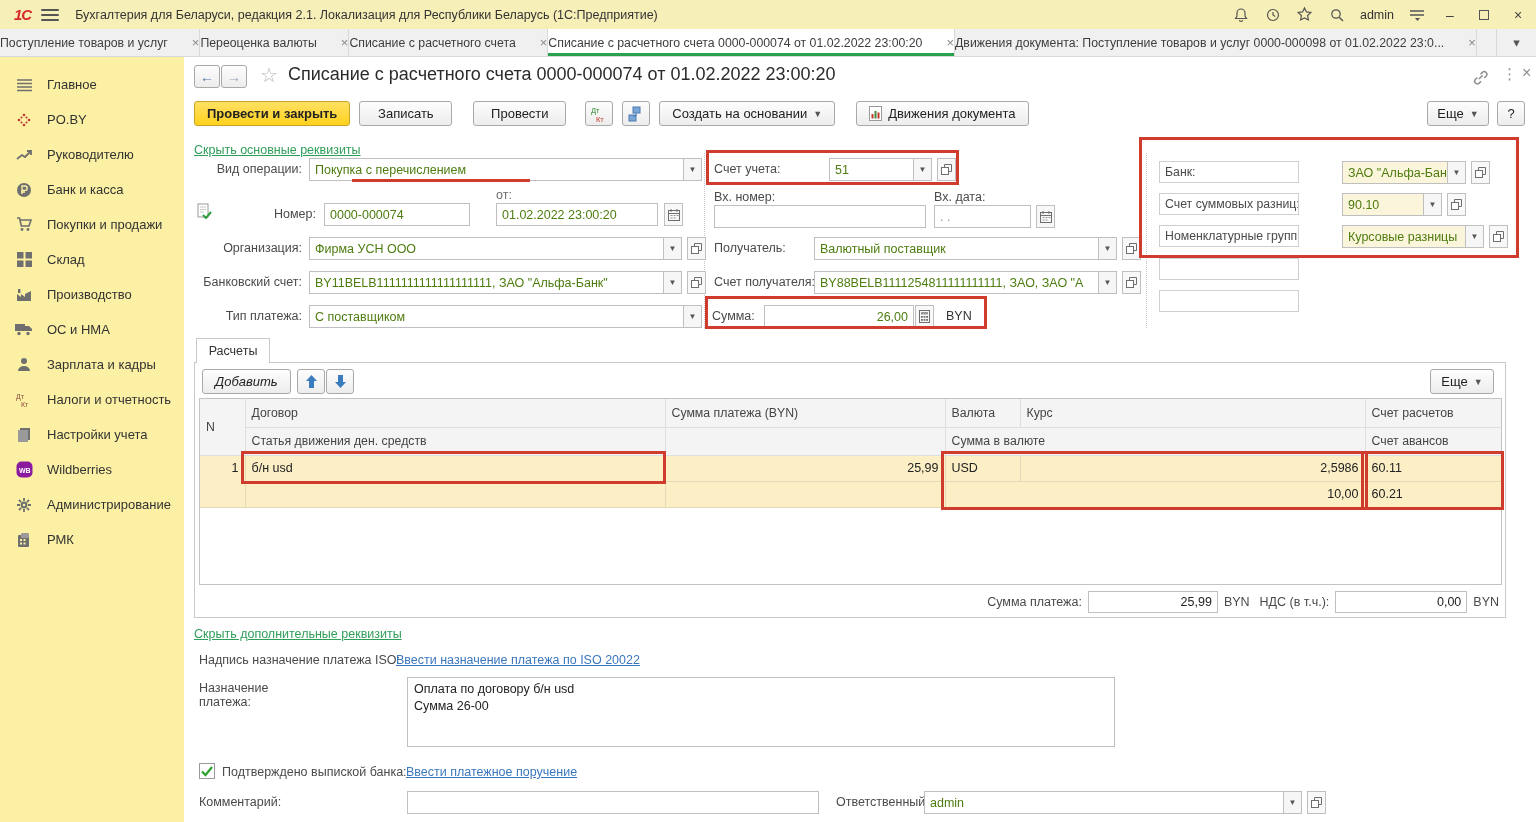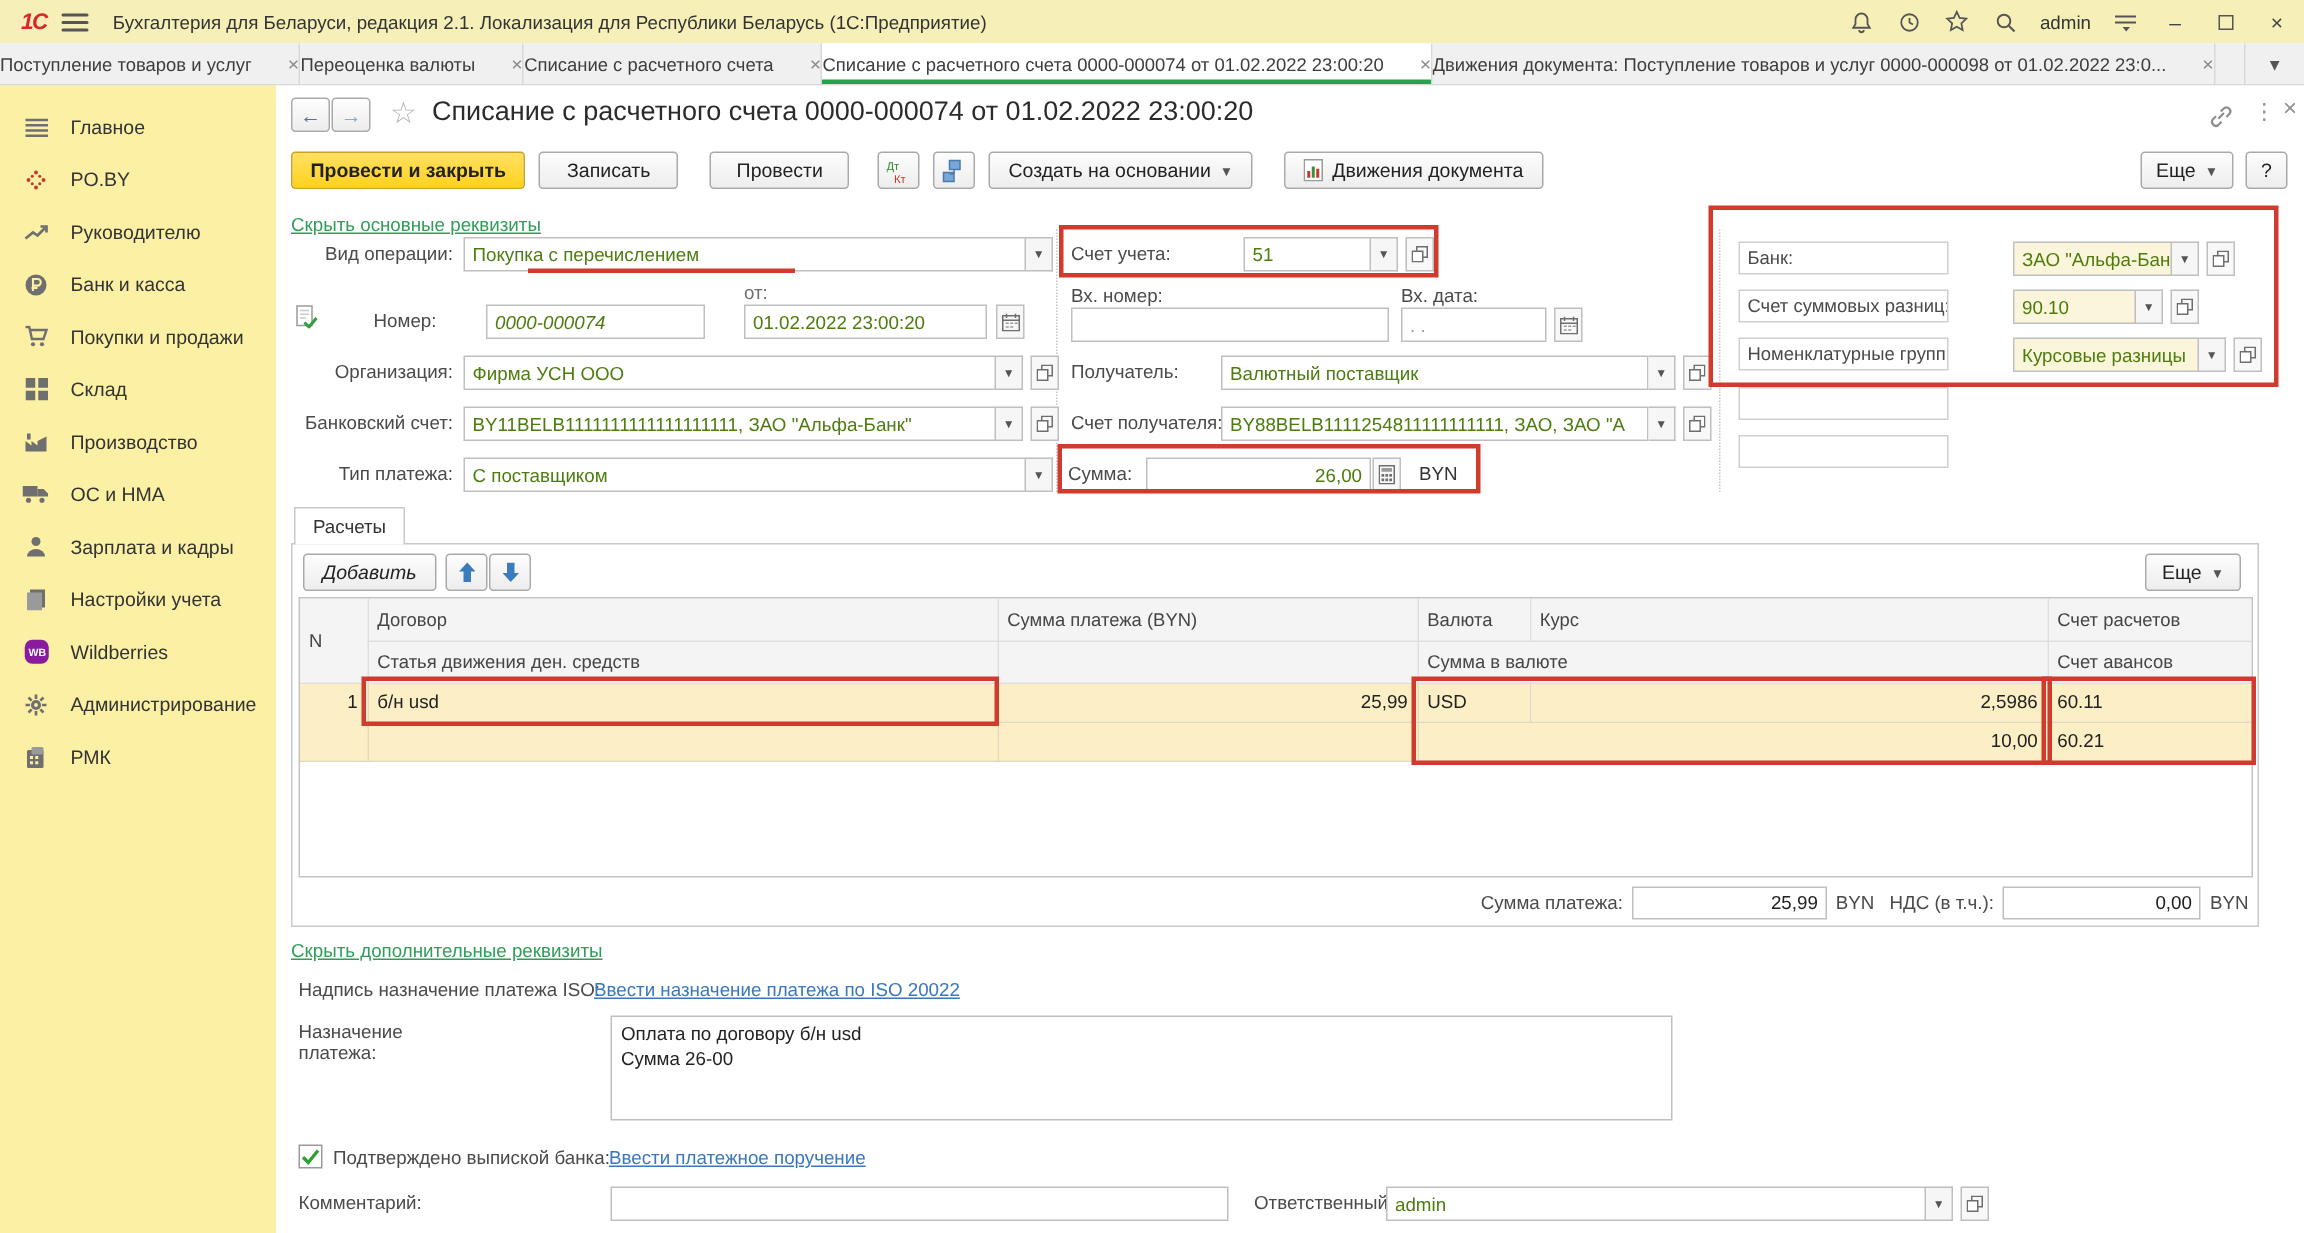--- a/index.html
+++ b/index.html
@@ -241,20 +241,29 @@
         <span class="ic">
             <svg width="14" height="15" viewBox="0 0 14 15">
               <circle cx="7" cy="4" r="3" fill="#6f6f6f"></circle>
               <path d="M1 14 a6 5 0 0 1 12 0 z" fill="#6f6f6f"></path>
             </svg>
           </span>
         <span class="lbl">Зарплата и кадры</span>
       </div>
       <div class="side-item">
         <span class="ic">
+            <svg width="18" height="16" viewBox="0 0 18 16">
+              <text x="1" y="7" font-size="7" fill="#8a4a3a" font-family="Liberation Sans, sans-serif">Дт</text>
+              <text x="6" y="15" font-size="7" fill="#8a4a3a" font-family="Liberation Sans, sans-serif">Кт</text>
+            </svg>
+          </span>
+        <span class="lbl">Налоги и отчетность</span>
+      </div>
+      <div class="side-item">
+        <span class="ic">
             <svg width="15" height="15" viewBox="0 0 15 15">
               <rect x="3" y="1" width="10" height="12" fill="#6f6f6f"></rect>
               <rect x="1" y="3" width="10" height="12" fill="#9a9a9a"></rect>
             </svg>
           </span>
         <span class="lbl">Настройки учета</span>
       </div>
       <div class="side-item">
         <span class="ic">
             <svg width="17" height="17" viewBox="0 0 17 17">
@@ -367,22 +376,22 @@
           <span class="dd">▼</span>
       </div>
 
       <span style="position:absolute;left:12px;top:146px;">
         <svg width="16" height="16" viewBox="0 0 16 16">
             <rect x="2" y="1" width="10" height="13" fill="#fff" stroke="#9a9a9a"></rect>
             <path d="M4 4 h6 M4 6.5 h6 M4 9 h4" stroke="#c9c9c9"></path>
             <path d="M7 12 l3 3 5-6" fill="none" stroke="#2e9e3e" stroke-width="2"></path>
           </svg>
       </span>
-      <div class="flabel r" style="left:40px;top:150px;width:92px;text-align:center;">Номер:</div>
-      <div class="combo" style="left:140px;top:146px;width:146px;font-style:italic;">
+      <div class="flabel r" style="left:40px;top:150px;width:92px;">Номер:</div>
+      <div class="combo" style="left:140px;top:146px;width:146px;">
           <span class="val">0000-000074</span>
         </div>
       <div class="flabel" style="left:312px;top:131px;color:#6e6e6e;">от:</div>
       <div class="combo" style="left:312px;top:146px;width:162px;">
           <span class="val">01.02.2022 23:00:20</span>
         </div>
       <span class="sq" style="position:absolute;left:477px;top:146px;height:23px;">
         <svg width="12" height="12" viewBox="0 0 12 12">
             <rect x="0.5" y="1.5" width="11" height="10" fill="none" stroke="#6e6e6e"></rect>
             <path d="M0.5 4.5 h11 M3 0 v3 M9 0 v3" stroke="#6e6e6e"></path>

